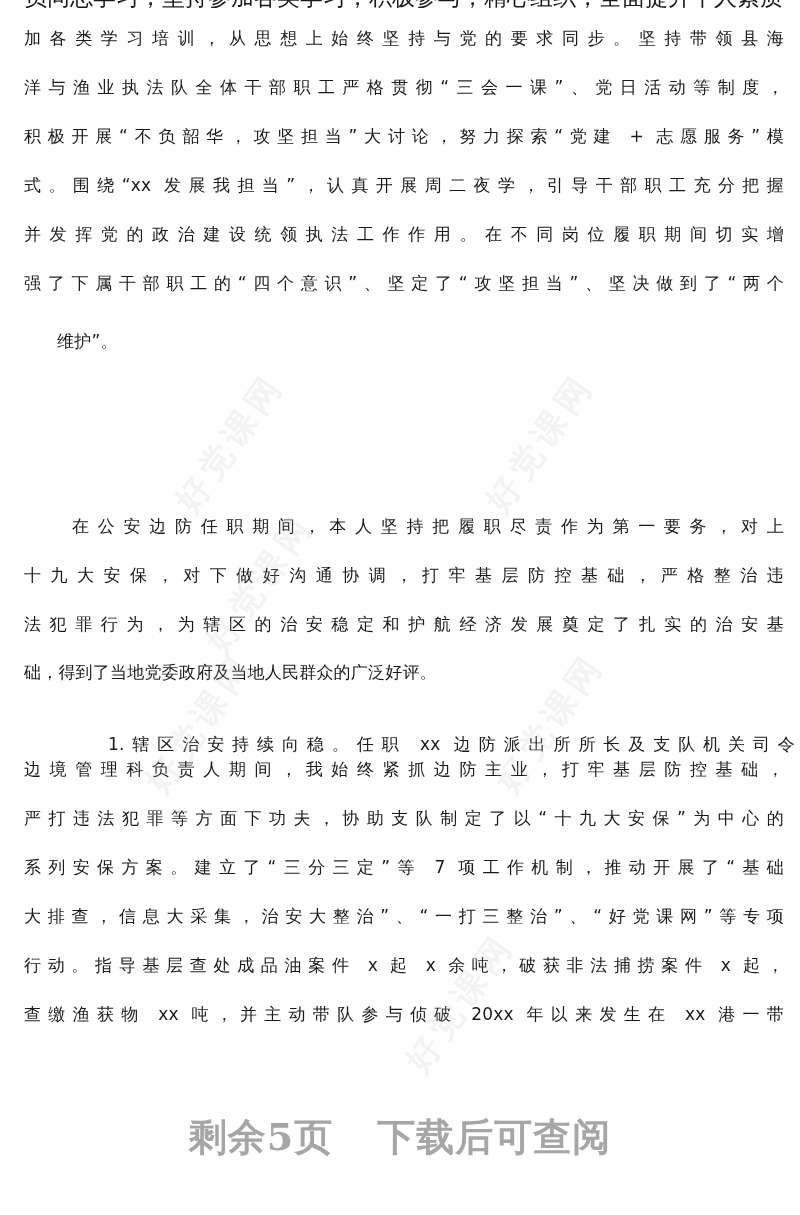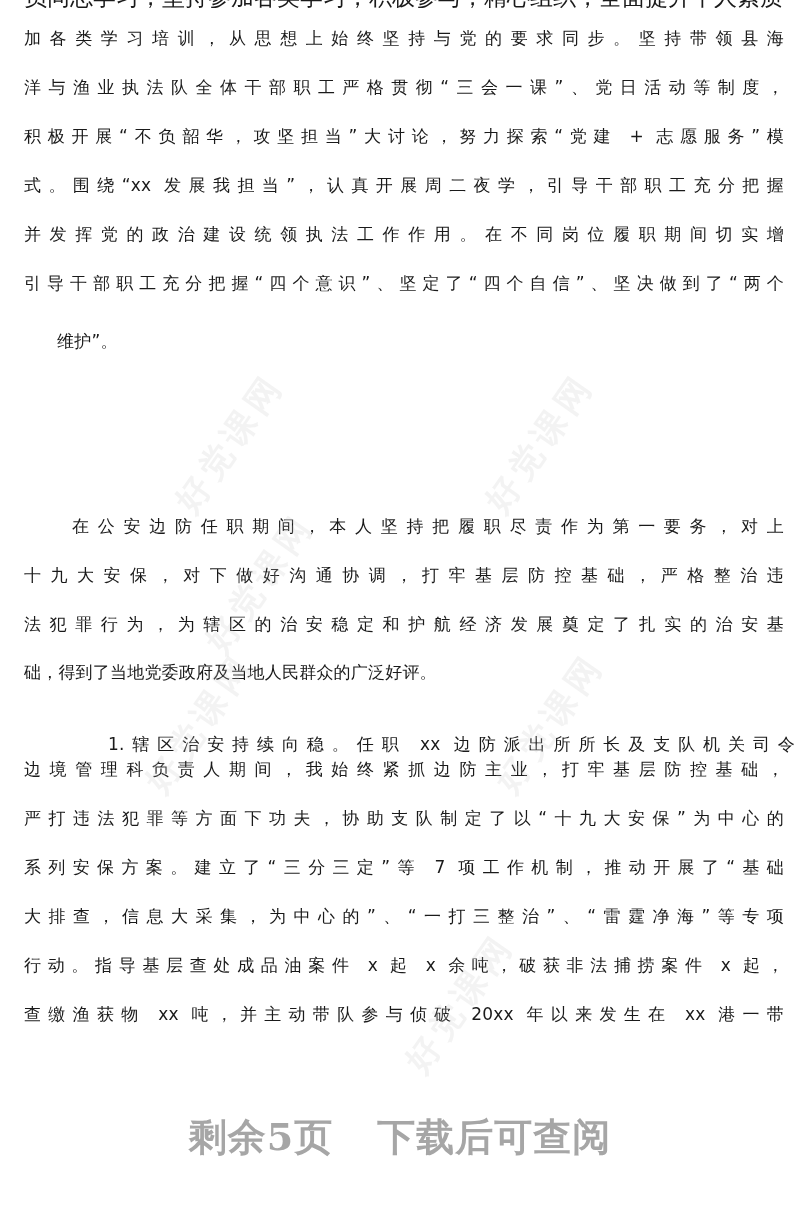--- a/index.html
+++ b/index.html
@@ -102,39 +102,39 @@
 <div class="page">
 
   <div class="cut-line">员同志学习，坚持参加各类学习，积极参与，精心组织，全面提升个人素质，认真</div>
 
   <div>
     <div class="line" style="top:24px;">加各类学习培训，从思想上始终坚持与党的要求同步。坚持带领县海</div>
     <div class="line" style="top:73px;">洋与渔业执法队全体干部职工严格贯彻“三会一课”、党日活动等制度，</div>
     <div class="line" style="top:122px;">积极开展“不负韶华，攻坚担当”大讨论，努力探索“党建 + 志愿服务”模</div>
     <div class="line" style="top:171px;">式。围绕“xx 发展我担当”，认真开展周二夜学，引导干部职工充分把握</div>
     <div class="line" style="top:220px;">并发挥党的政治建设统领执法工作作用。在不同岗位履职期间切实增</div>
-    <div class="line" style="top:269px;">引导干部职工充分把握“四个意识”、坚定了“四个自信”、坚决做到了“两个</div>
+    <div class="line" style="top:269px;">强了下属干部职工的“四个意识”、坚定了“攻坚担当”、坚决做到了“两个</div>
     <div class="line last" style="top:327px;margin-left:33px;">维护”。</div>
   </div>
 
 
 
   <div>
     <div class="line indent" style="top:512px;">在公安边防任职期间，本人坚持把履职尽责作为第一要务，对上</div>
     <div class="line" style="top:561px;">十九大安保，对下做好沟通协调，打牢基层防控基础，严格整治违</div>
     <div class="line" style="top:610px;">法犯罪行为，为辖区的治安稳定和护航经济发展奠定了扎实的治安基</div>
     <div class="line last" style="top:658px;">础，得到了当地党委政府及当地人民群众的广泛好评。</div>
   </div>
 
   <div>
     <div class="line indent" style="top:730px;margin-left:36px;">1.辖区治安持续向稳。任职 xx 边防派出所所长及支队机关司令部</div>
     <div class="line" style="top:755px;">边境管理科负责人期间，我始终紧抓边防主业，打牢基层防控基础，</div>
     <div class="line" style="top:804px;">严打违法犯罪等方面下功夫，协助支队制定了以“十九大安保”为中心的</div>
     <div class="line" style="top:853px;">系列安保方案。建立了“三分三定”等 7 项工作机制，推动开展了“基础</div>
-    <div class="line" style="top:902px;">大排查，信息大采集，为中心的”、“一打三整治”、“雷霆净海”等专项</div>
+    <div class="line" style="top:902px;">大排查，信息大采集，治安大整治”、“一打三整治”、“好党课网”等专项</div>
     <div class="line" style="top:951px;">行动。指导基层查处成品油案件 x 起 x 余吨，破获非法捕捞案件 x 起，</div>
     <div class="line" style="top:1000px;">查缴渔获物 xx 吨，并主动带队参与侦破 20xx 年以来发生在 xx 港一带</div>
   </div>
 
   <div class="watermark" style="left:150px; top:420px;">好党课网</div>
   <div class="watermark" style="left:460px; top:420px;">好党课网</div>
   <div class="watermark" style="left:120px; top:700px;">好党课网</div>
   <div class="watermark" style="left:470px; top:700px;">好党课网</div>
   <div class="watermark" style="left:180px; top:560px;">好党课网</div>
   <div class="watermark" style="left:380px; top:980px;">好党课网</div>

